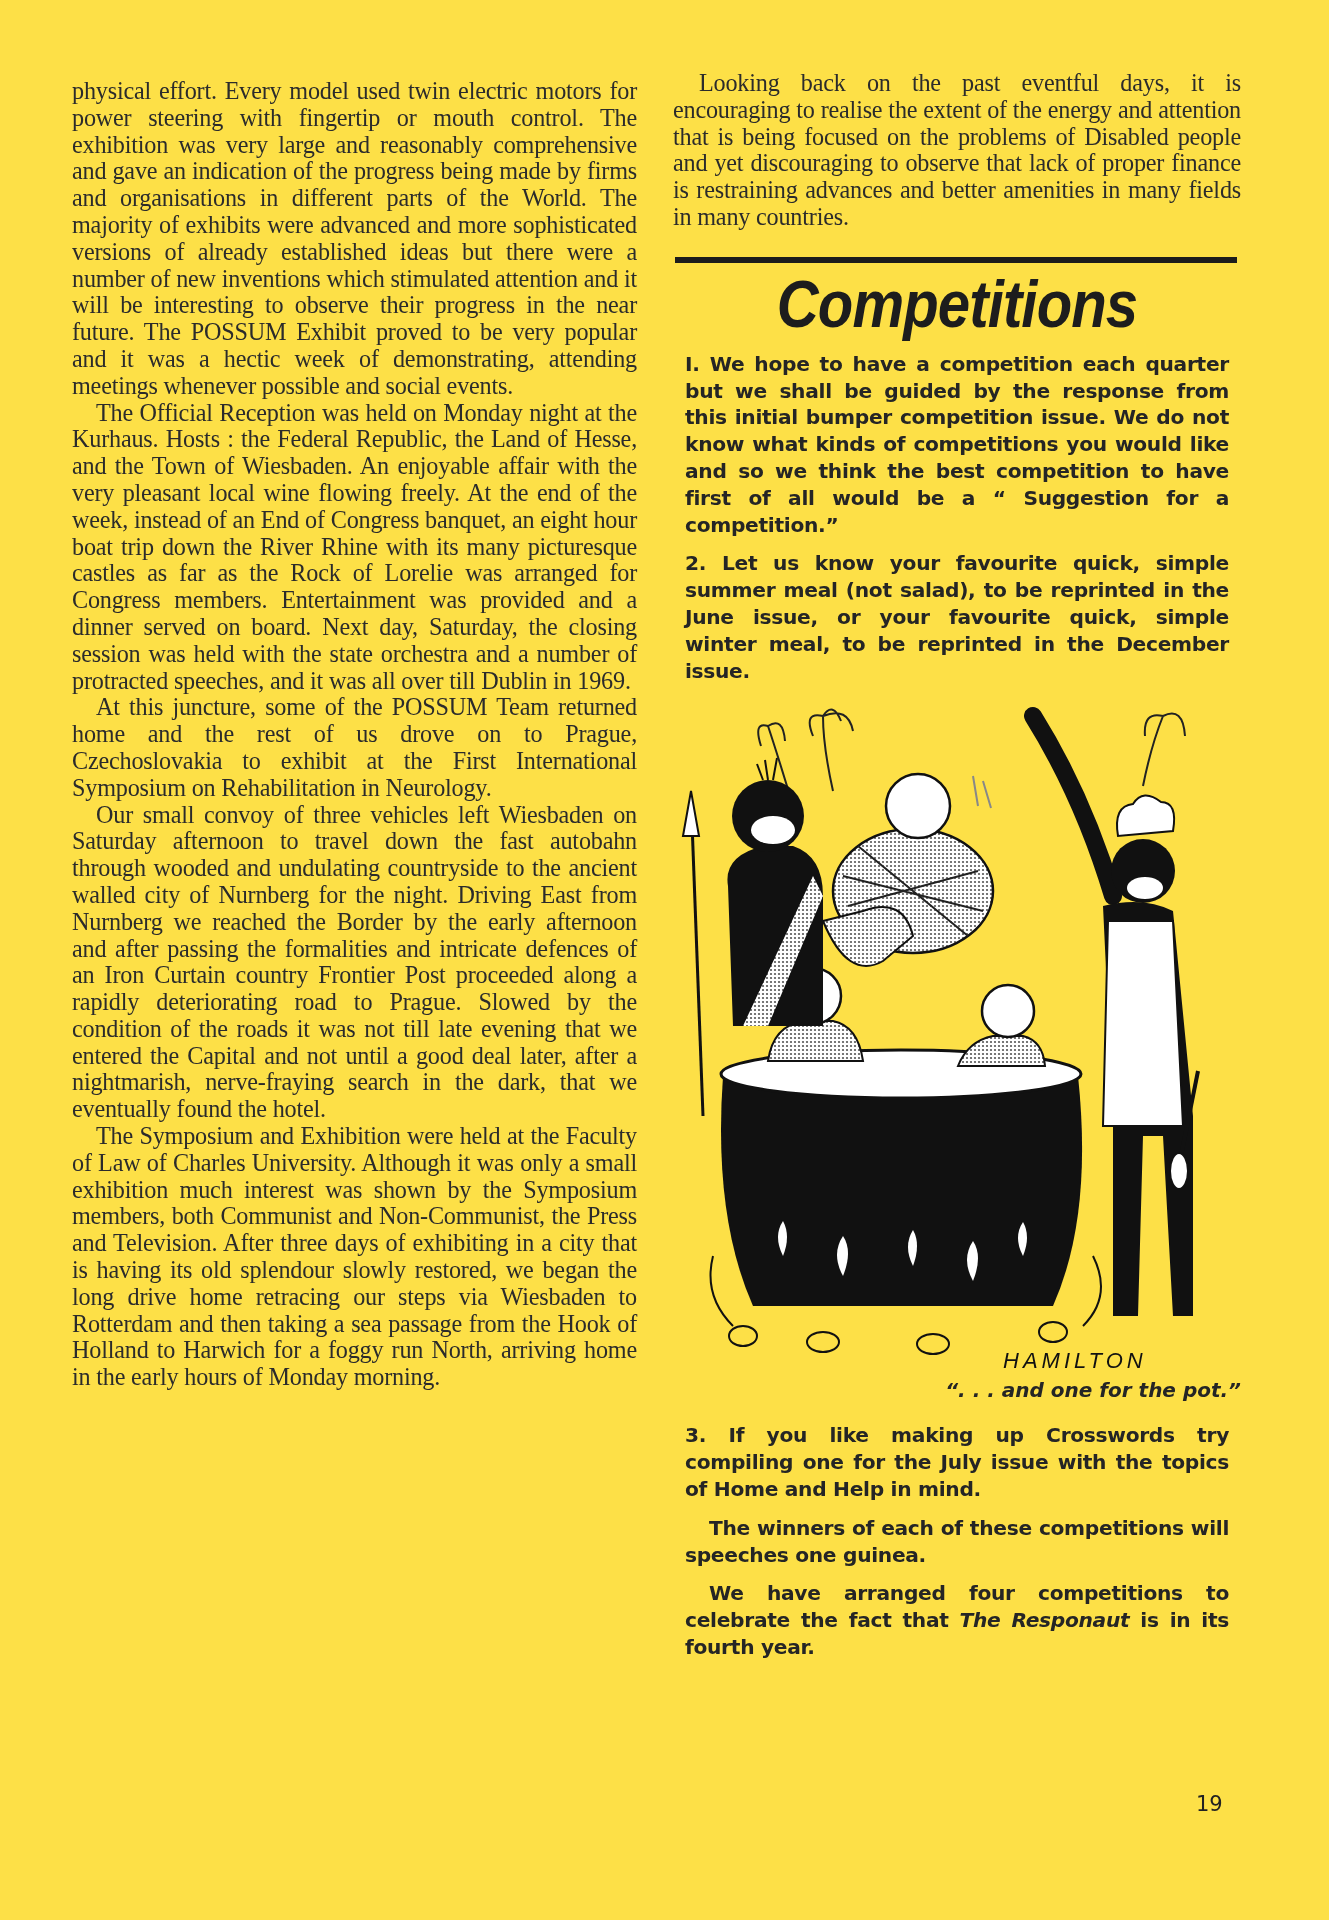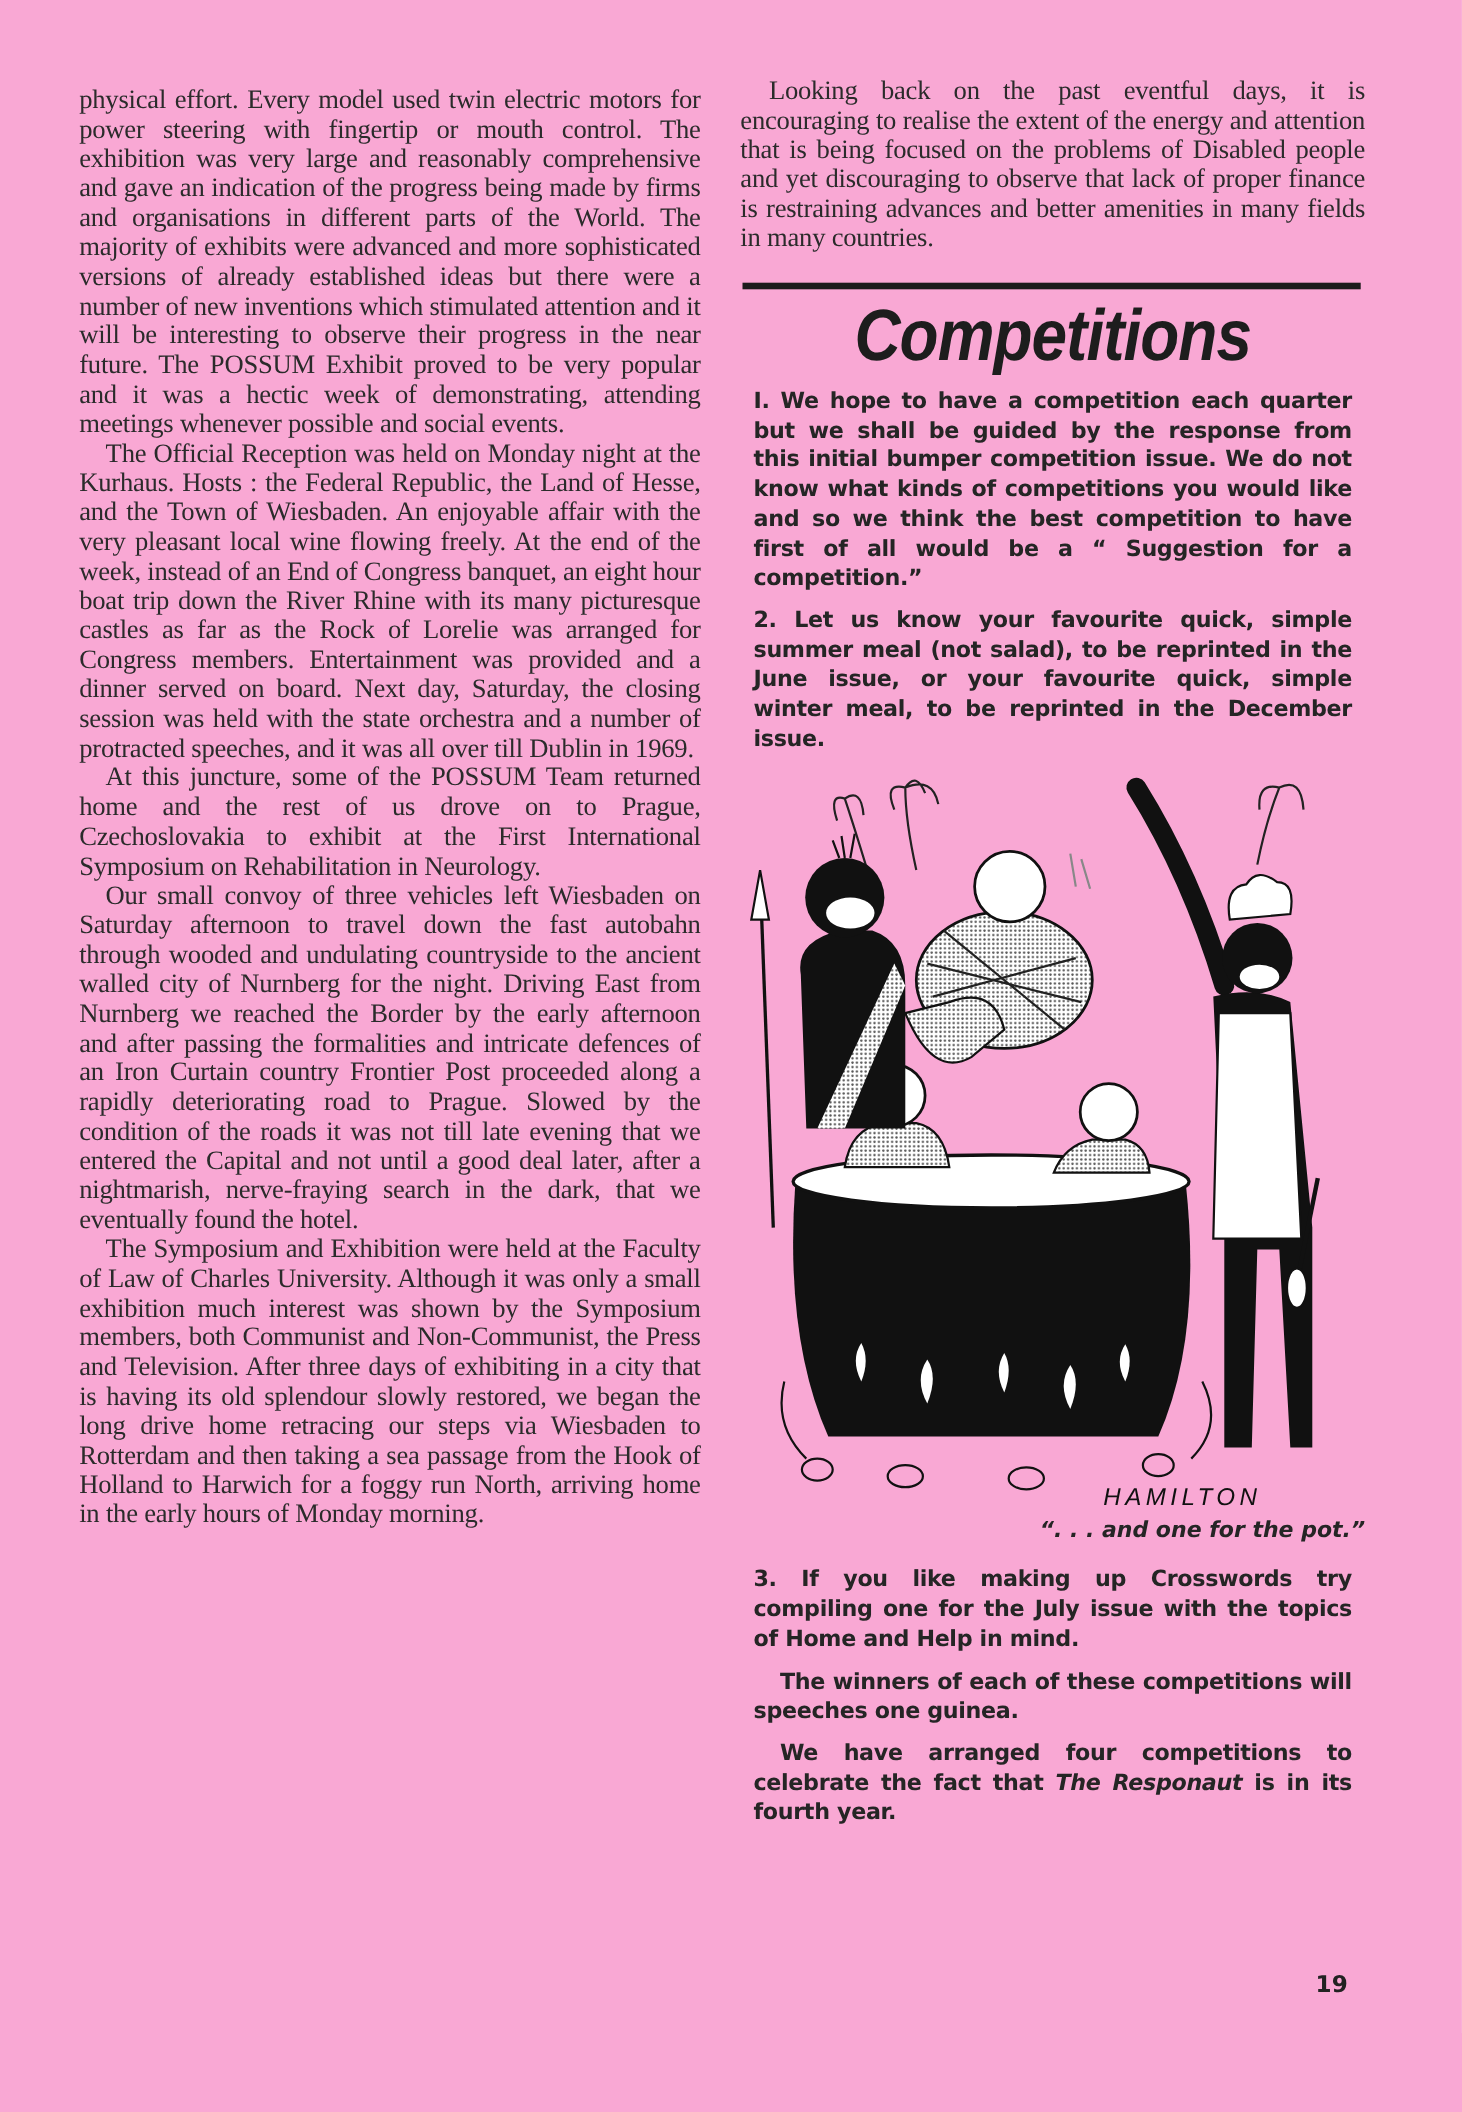--- a/index.html
+++ b/index.html
@@ -1,17 +1,17 @@
 <!DOCTYPE html>
 <html><head>
 <meta charset="utf-8">
 <style>
   html, body { margin: 0; padding: 0; background: #ffffff; }
   body { width: 1329px; height: 1920px; position: relative; overflow: hidden; color: #2a2a2a; }
-  .page { position: absolute; inset: 0; background: #f9a8d4; }
+  .page { position: absolute; inset: 0; background: #fde047; }
   .col-left {
     position: absolute; left: 72px; top: 78px; width: 565px;
     font-family: "Liberation Serif", "DejaVu Serif", serif;
     font-size: 24.2px; line-height: 26.8px; text-align: justify; color: #2b2b2b;
     letter-spacing: -0.2px;
   }
   .col-left p { margin: 0; text-indent: 24px; hyphens: manual; }
   .col-left p.noindent { text-indent: 0; }
   .col-right {
     position: absolute; left: 673px; top: 70px; width: 568px;
@@ -36,21 +36,21 @@
   .comp.indent { text-indent: 24px; }
   .cartoon { display: block; width: 560px; height: 680px; margin: 12px 0 0 0; }
   .caption {
     font-family: "DejaVu Sans", "Liberation Sans", sans-serif;
     font-weight: bold; font-style: italic; font-size: 20px; text-align: right;
     color: #252525; margin: 2px 0 20px 0;
   }
   .page-number {
     position: absolute; left: 1196px; top: 1792px;
     font-family: "DejaVu Sans", "Liberation Sans", sans-serif;
-    font-weight: bold; font-size: 21px; color: #222;
+    font-weight: normal; font-size: 21px; color: #222;
   }
   em { font-style: italic; }
 </style>
 </head>
 <body>
 
 <div class="page">
 
   <div class="col-left">
     <p class="noindent">physical effort.  Every model used twin electric motors for power steering with fingertip or mouth control.  The exhibition was very large and reasonably comprehensive and gave an indication of the progress being made by firms and organisations in different parts of the World. The majority of exhibits were advanced and more sophisticated versions of already estab­lished ideas but there were a number of new inventions which stimulated attention and it will be interesting to observe their progress in the near future.  The POSSUM Exhibit proved to be very popular and it was a hectic week of demonstrating, attending meetings whenever possible and social events.</p>

